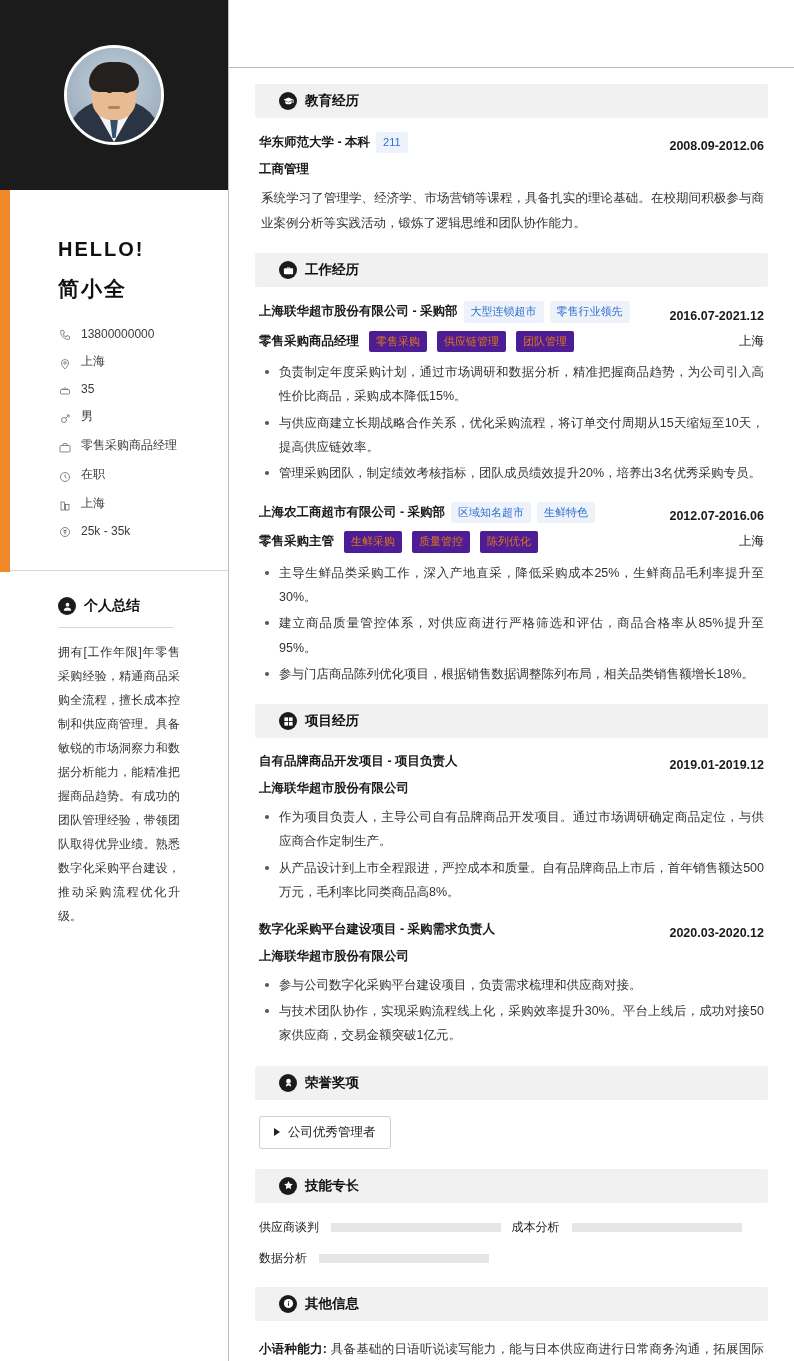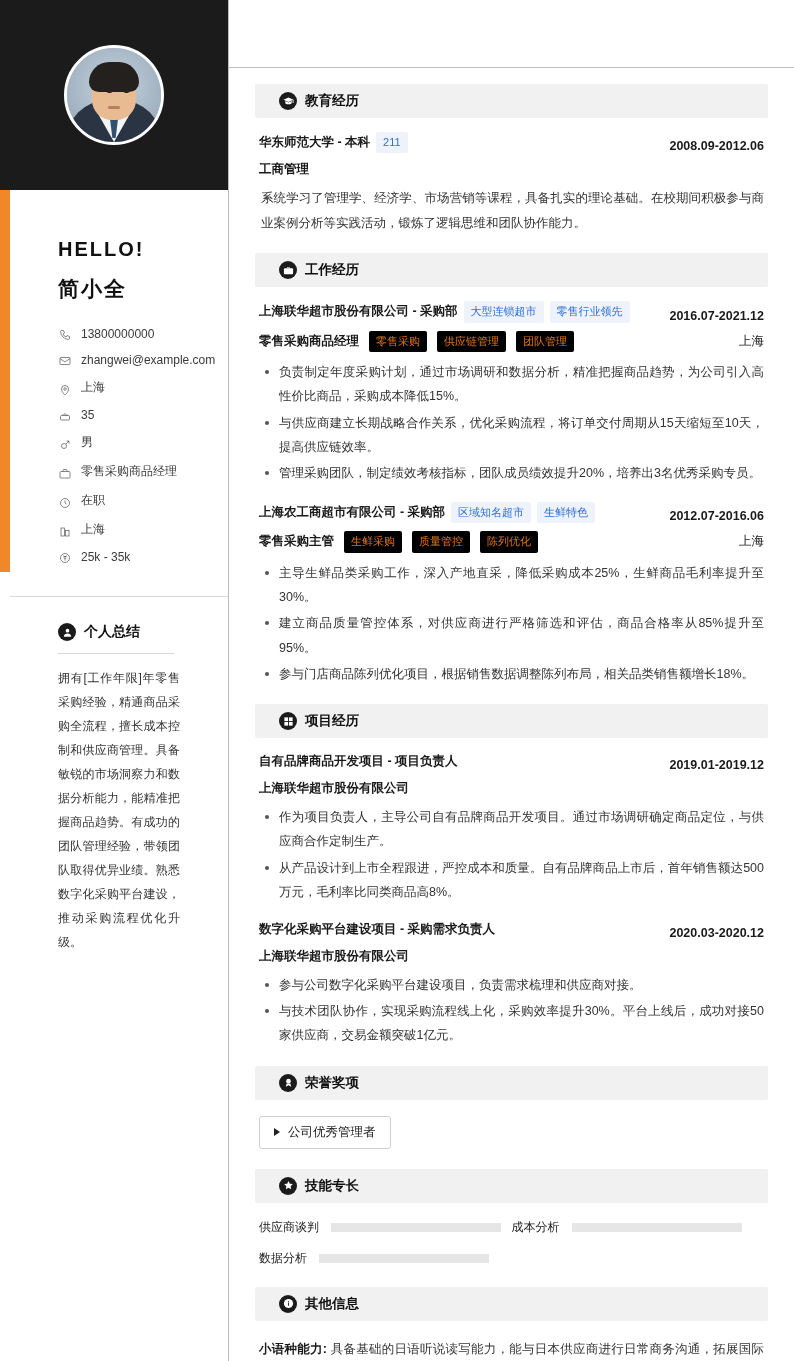--- a/index.html
+++ b/index.html
@@ -177,21 +177,21 @@
   .entry-row {
     display: flex; align-items: flex-end; justify-content: space-between; gap: 10px;
   }
   .entry-left { display: flex; flex-wrap: wrap; align-items: baseline; gap: 6px; max-width: 420px; }
   .entry-title { font-size: 12.5px; font-weight: 700; color: #1a1a1a; line-height: 1.55; }
   .entry-date { font-size: 12.5px; font-weight: 700; color: #1a1a1a; white-space: nowrap; }
   .tag {
     font-size: 11px; color: #2f6fd0; background: #eef3fb;
     padding: 3px 7px; border-radius: 2px; line-height: 1.4;
   }
-  .tag.orange { color: #e2761a; background: #000000; }
+  .tag.orange { color: #e2761a; background: #4c1d95; }
 
   .sub-row {
     display: flex; align-items: center; justify-content: space-between;
     padding-top: 8px; gap: 10px;
   }
   .sub-left { display: flex; flex-wrap: wrap; align-items: center; gap: 10px; }
   .sub-title { font-size: 12.5px; font-weight: 700; color: #1a1a1a; }
   .sub-right { font-size: 12.5px; color: #1a1a1a; white-space: nowrap; }
   .plain-line { font-size: 12.5px; font-weight: 700; color: #1a1a1a; padding-top: 8px; }
 
@@ -268,29 +268,20 @@
         <span class="ico">
           <svg viewBox="0 0 24 24">
               <path d="M5 3h4l2 5-3 2a12 12 0 006 6l2-3 5 2v4a2 2 0 01-2 2A17 17 0 013 5a2 2 0 012-2z"></path>
             </svg>
         </span>
         <span>13800000000</span>
       </div>
       <div class="contact-row">
         <span class="ico">
           <svg viewBox="0 0 24 24">
-              <rect x="2" y="5" width="20" height="14" rx="2"></rect>
-              <path d="M2 7l10 7 10-7"></path>
-            </svg>
-        </span>
-        <span>zhangwei@example.com</span>
-      </div>
-      <div class="contact-row">
-        <span class="ico">
-          <svg viewBox="0 0 24 24">
               <path d="M12 22s7-6 7-12a7 7 0 10-14 0c0 6 7 12 7 12z"></path>
               <circle cx="12" cy="10" r="2.5"></circle>
             </svg>
         </span>
         <span>上海</span>
       </div>
       <div class="contact-row">
         <span class="ico">
           <svg viewBox="0 0 24 24">
               <rect x="3" y="11" width="18" height="9" rx="2"></rect>

